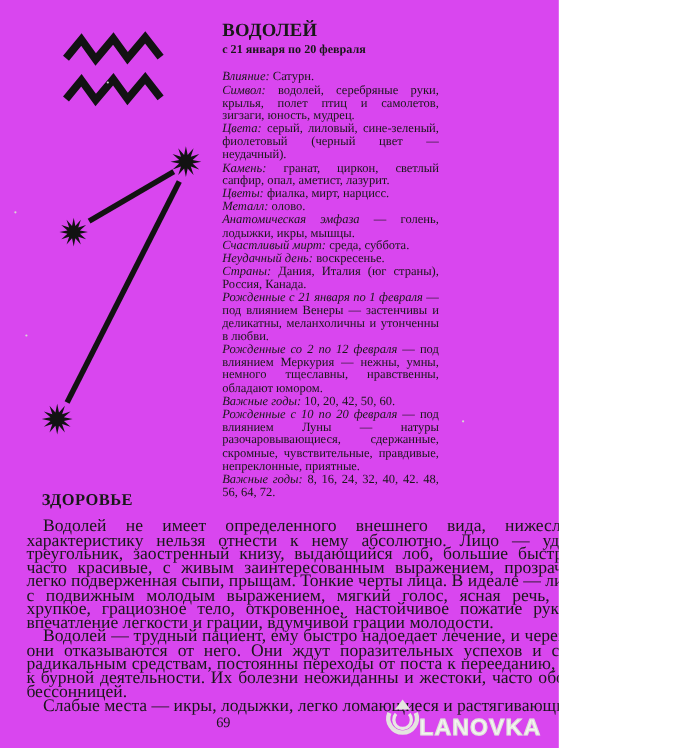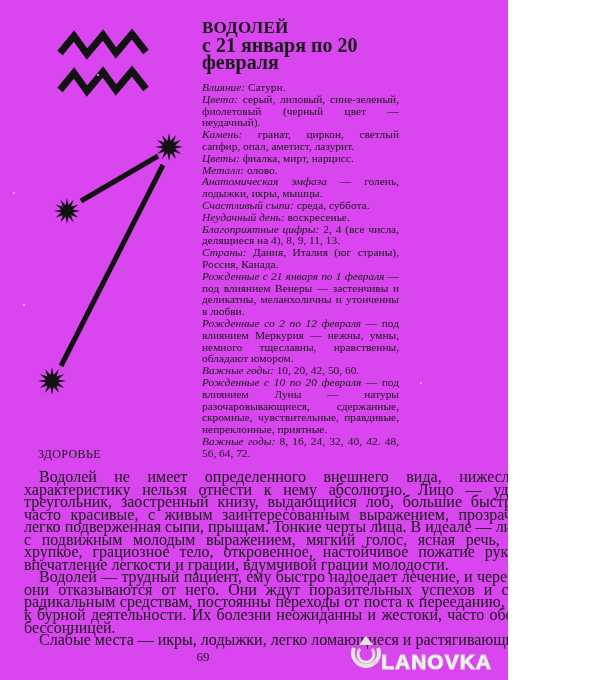--- a/index.html
+++ b/index.html
@@ -13,27 +13,27 @@
   }
   
   .artwork{position:absolute;left:0;top:0;width:210px;height:430px;}
   .artwork svg{display:block;width:100%;height:100%;}
   .glyph-stroke{fill:none;stroke:#121212;stroke-width:7;stroke-linejoin:miter;stroke-linecap:butt;}
   .const-line{stroke:#121212;stroke-width:5;stroke-linecap:butt;}
   .star{fill:#121212;stroke:none;}
   
   .right-col{position:absolute;left:202px;top:19px;width:197px;}
   .sign-title{font-size:17px;font-weight:bold;line-height:17px;margin:0;letter-spacing:.2px;}
-  .sign-dates{font-size:20px;font-weight:bold;line-height:17px;margin:1px 0 0 0;}
+  .sign-dates{font-size:11px;font-weight:bold;line-height:17px;margin:1px 0 0 0;}
   .details{margin-top:11px;font-size:11.4px;line-height:11.8px;text-align:justify;}
   .details p.detail{margin:0;}
   .details i{}
   
   .health{position:absolute;left:24px;top:447px;width:553px;}
-  .health-heading{font-size:12px;font-weight:normal;letter-spacing:.4px;margin:0 0 9px 14px;}
+  .health-heading{font-size:15px;font-weight:bold;letter-spacing:.4px;margin:0 0 9px 14px;}
   .health-body{font-size:16px;line-height:12.55px;text-align:justify;}
   .health-body p.health-p{margin:0;text-indent:15px;}
   
   .page-number{position:absolute;left:182px;top:649px;width:42px;text-align:center;font-size:13px;}
   
   .watermark{
     position:absolute;right:16px;bottom:6px;
     display:flex;align-items:flex-end;
     color:#eaeae6;
   }
@@ -73,28 +73,28 @@
           <use href="#star12" transform="translate(52,381) scale(14)" class="star"></use>
         </g>
     </svg>
   </div>
 
   <div class="right-col">
     <h1 class="sign-title">ВОДОЛЕЙ</h1>
     <h2 class="sign-dates">с 21 января по 20 февраля</h2>
     <div class="details">
         <p class="detail"><i>Влияние:</i> Сатурн.</p>
+        <p class="detail"><i>Символ:</i> водолей, серебряные руки, крылья, полет птиц и самолетов, зигзаги, юность, мудрец.</p>
         <p class="detail"><i>Цвета:</i> серый, лиловый, сине-зеленый, фиолетовый (черный цвет — неудачный).</p>
         <p class="detail"><i>Камень:</i> гранат, циркон, светлый сапфир, опал, аметист, лазурит.</p>
         <p class="detail"><i>Цветы:</i> фиалка, мирт, нарцисс.</p>
         <p class="detail"><i>Металл:</i> олово.</p>
         <p class="detail"><i>Анатомическая эмфаза</i> — голень, лодыжки, икры, мышцы.</p>
-        <p class="detail"><i>Счастливый сыпи:</i> среда, суббота.</p>
+        <p class="detail"><i>Счастливый мирт:</i> среда, суббота.</p>
         <p class="detail"><i>Неудачный день:</i> воскресенье.</p>
-        <p class="detail"><i>Благоприятные цифры:</i> 2, 4 (все числа, делящиеся на 4), 8, 9, 11, 13.</p>
         <p class="detail"><i>Страны:</i> Дания, Италия (юг страны), Россия, Канада.</p>
         <p class="detail"><i>Рожденные с 21 января по 1 февраля</i> — под влиянием Венеры — застенчивы и деликатны, меланхоличны и утонченны в любви.</p>
         <p class="detail"><i>Рожденные со 2 по 12 февраля</i> — под влиянием Меркурия — нежны, умны, немного тщеславны, нравственны, обладают юмором.</p>
         <p class="detail"><i>Важные годы:</i> 10, 20, 42, 50, 60.</p>
         <p class="detail"><i>Рожденные с 10 по 20 февраля</i> — под влиянием Луны — натуры разочаровывающиеся, сдержанные, скромные, чувствительные, правдивые, непреклонные, приятные.</p>
         <p class="detail"><i>Важные годы:</i> 8, 16, 24, 32, 40, 42. 48, 56, 64, 72.</p>
       </div>
   </div>
 
   <div class="health">

